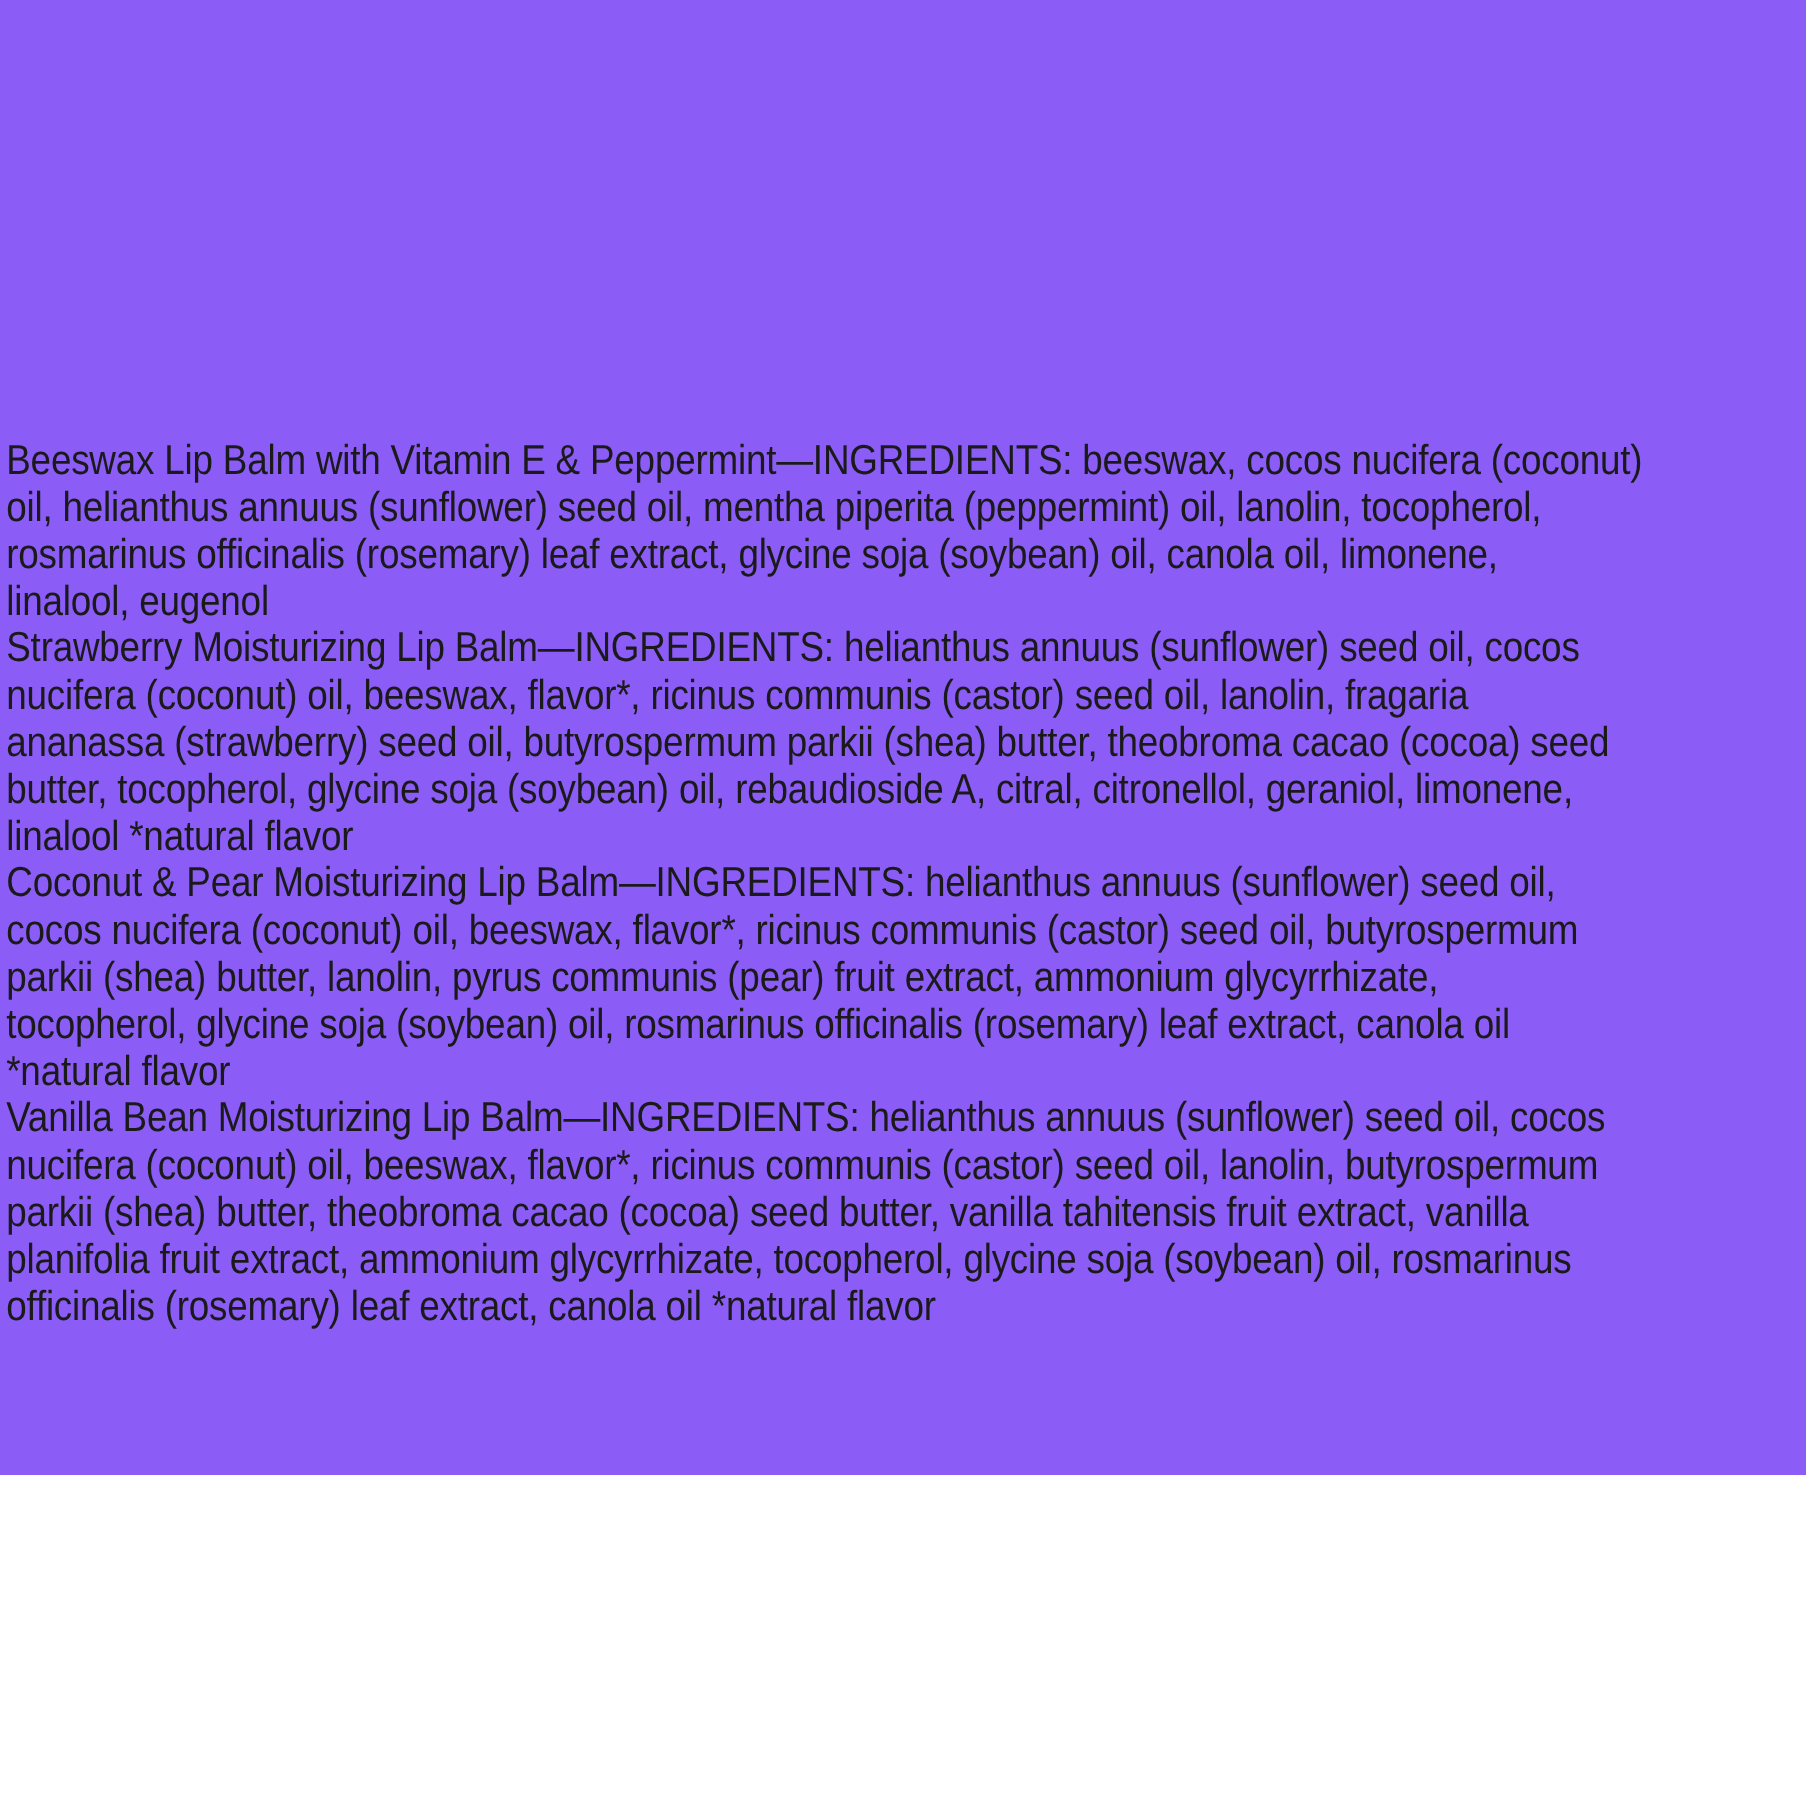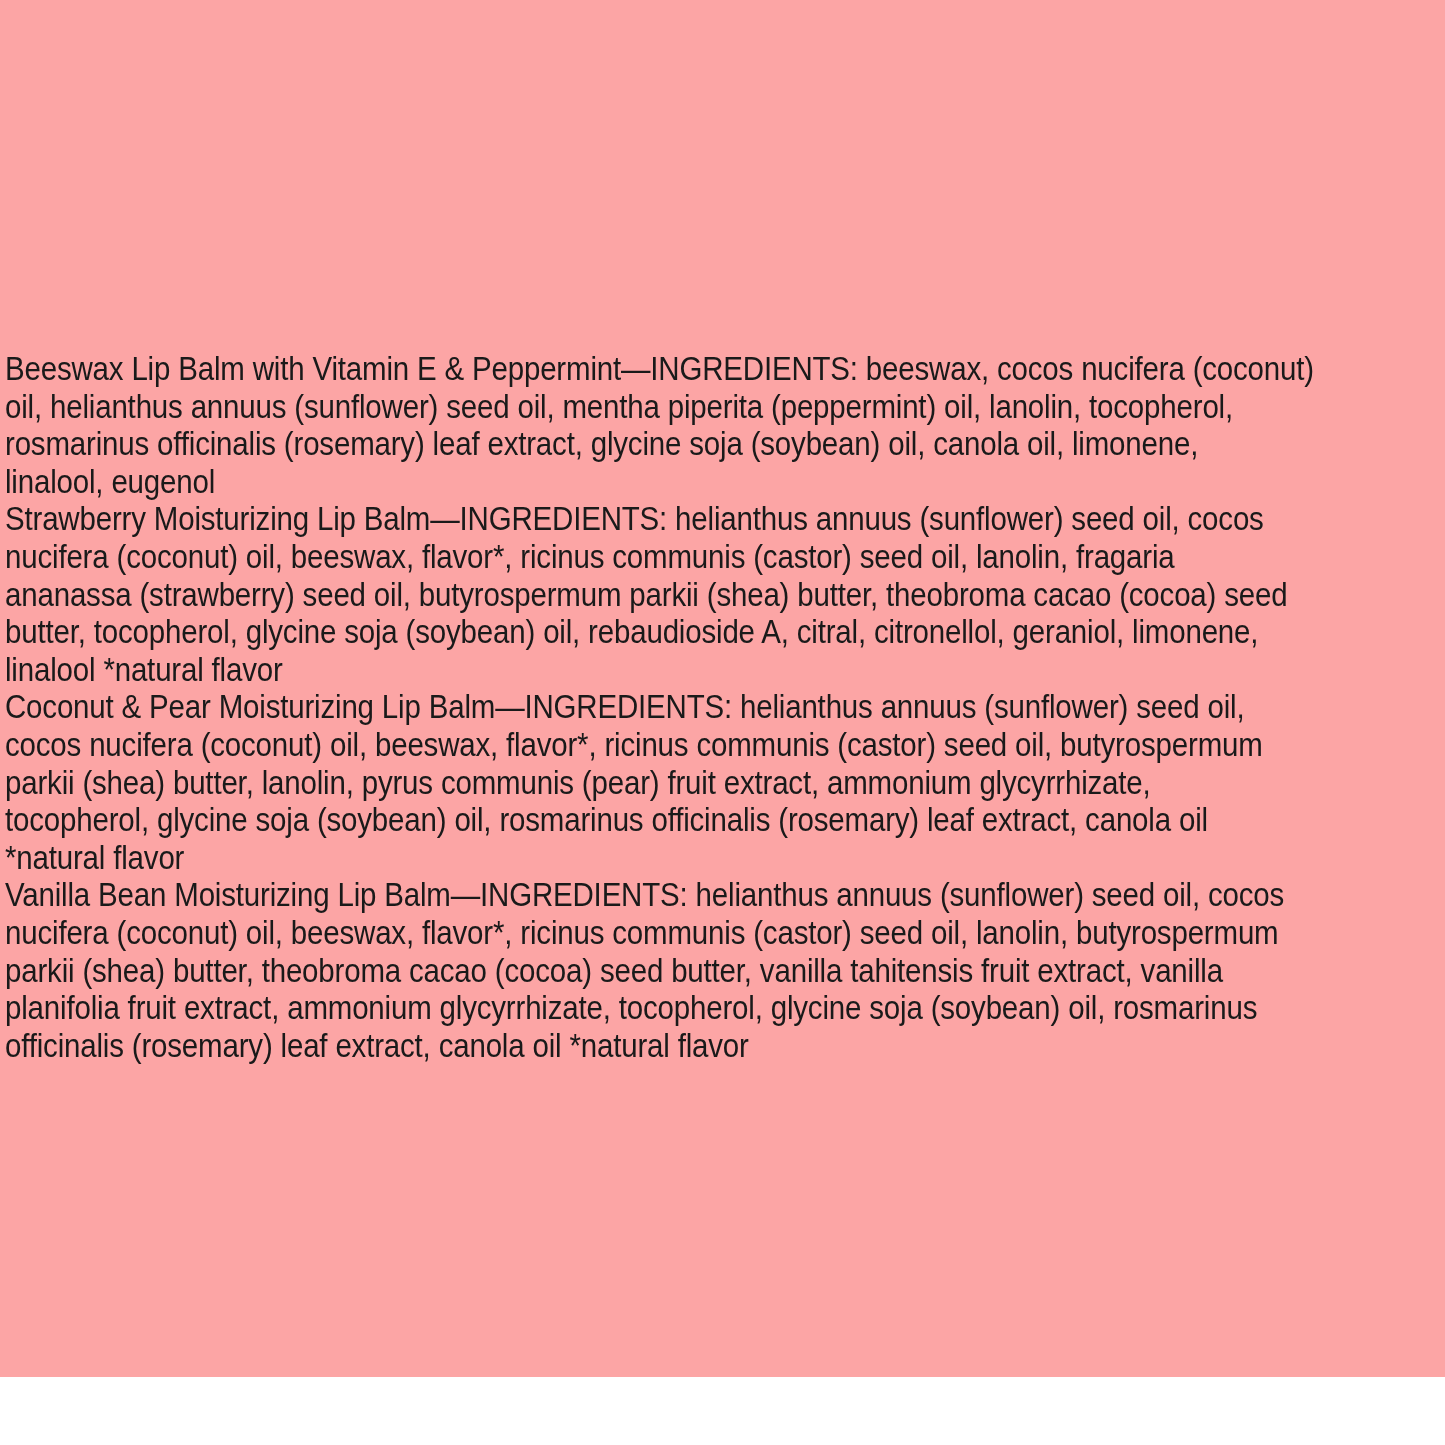--- a/index.html
+++ b/index.html
@@ -3,22 +3,22 @@
 <meta charset="utf-8">
 <style>
   html, body {
     margin: 0;
     padding: 0;
     background: #ffffff;
   }
   .page {
     position: relative;
     width: 1445px;
-    height: 1377px;
-    background: #fca5a5;
+    height: 1180px;
+    background: #8b5cf6;
     overflow: hidden;
   }
   .text-block {
     position: absolute;
     left: 5px;
     top: 350px;
     width: 1640px;
     font-family: "Liberation Sans", sans-serif;
     font-size: 33.5px;
     line-height: 37.6px;

